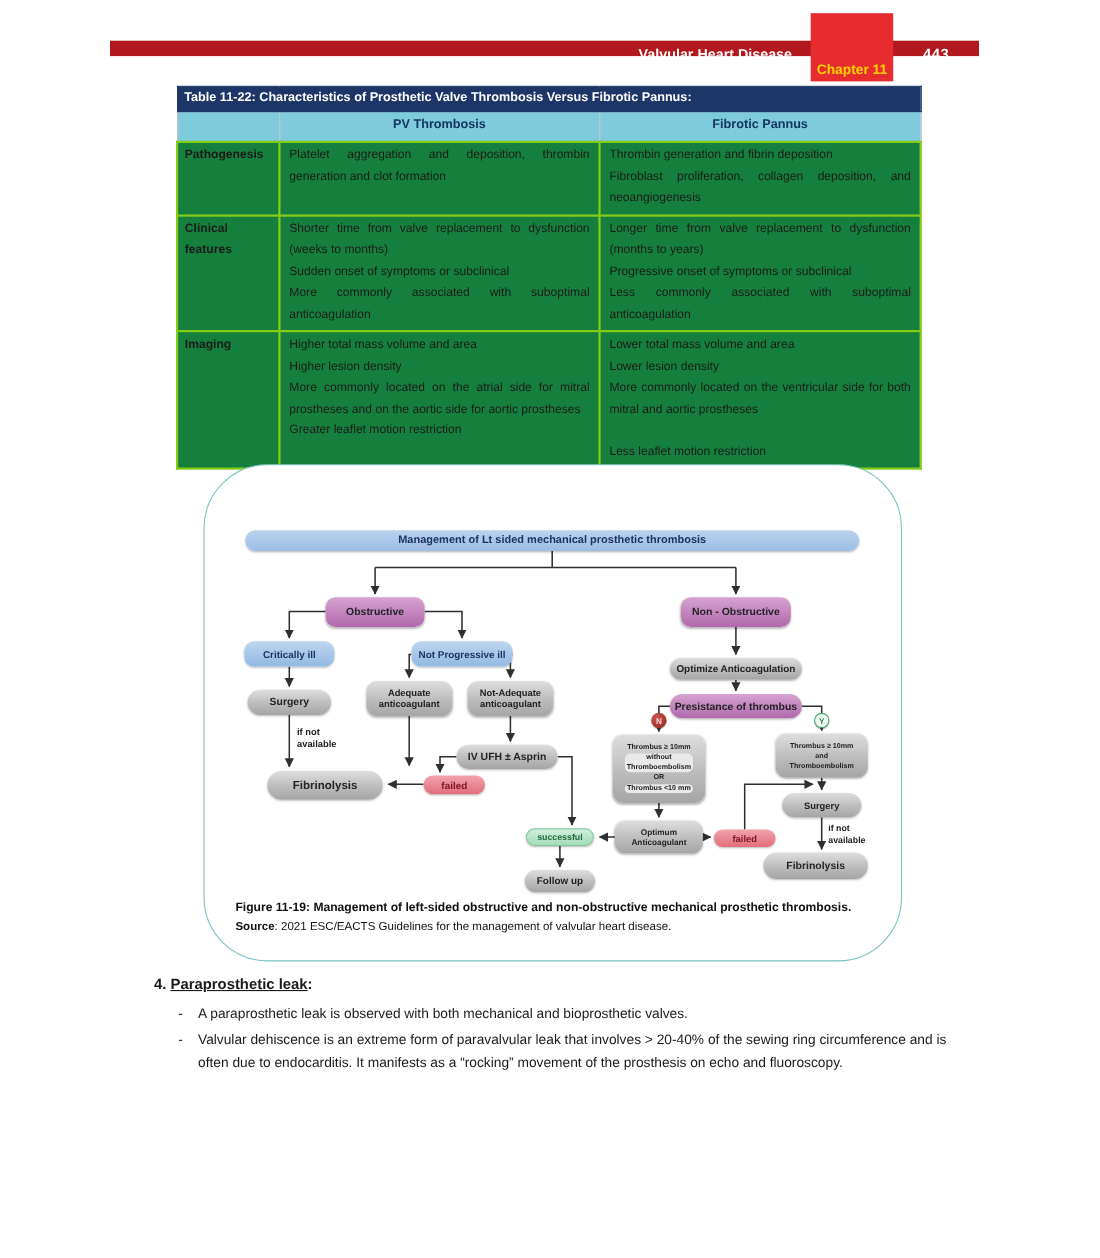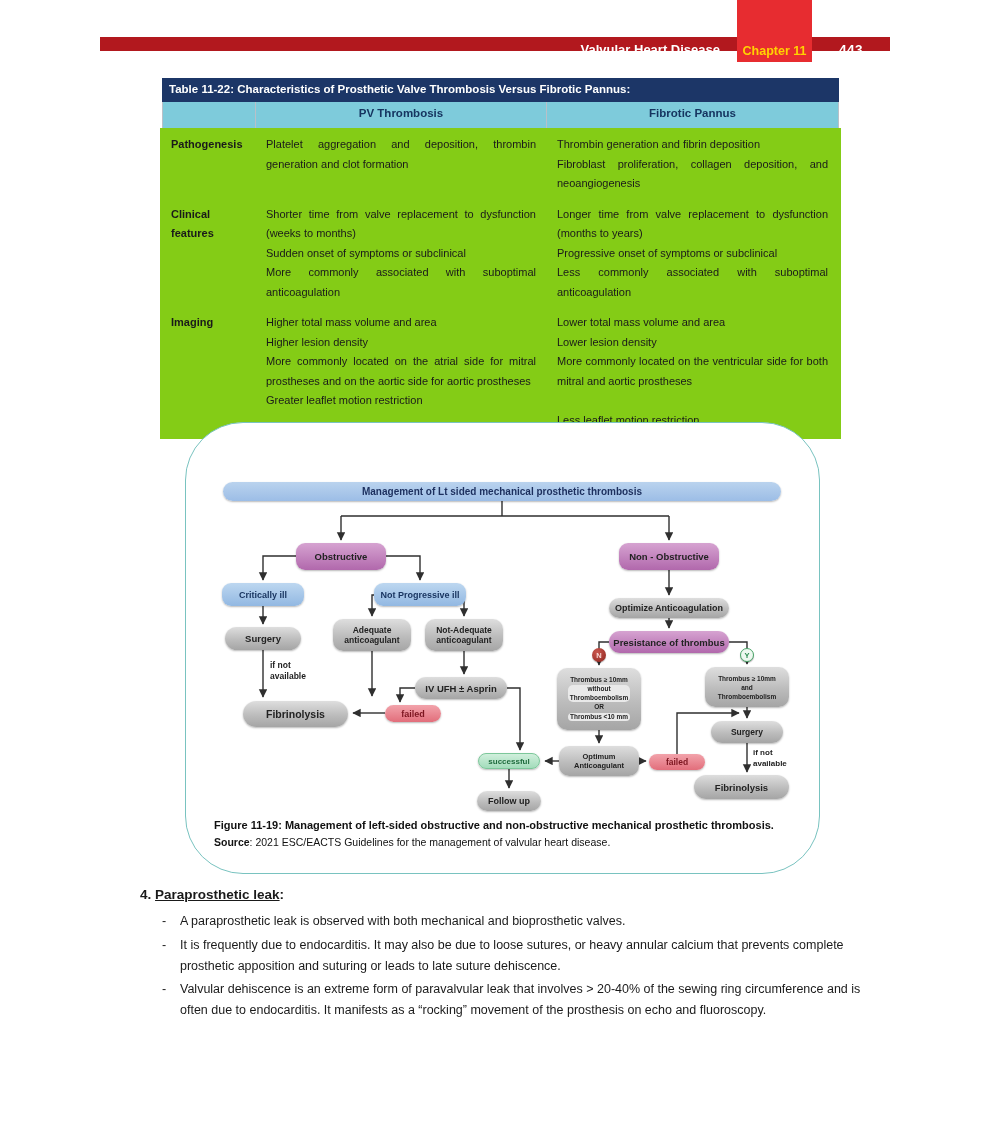--- a/index.html
+++ b/index.html
@@ -1,30 +1,30 @@
 <!DOCTYPE html>
 <html><head>
 <meta charset="utf-8">
 <style>
   html,body{margin:0;padding:0;background:#ffffff;}
   body{width:1000px;height:1144px;position:relative;font-family:"Liberation Sans",sans-serif;color:#1a1a1a;overflow:hidden;}
 
   
   .hdr-band{position:absolute;left:100px;top:37px;width:790px;height:14px;background:#b2181e;}
   .hdr-title{position:absolute;right:170px;top:0;height:25px;line-height:25px;color:#ffffff;font-weight:bold;font-size:13px;}
-  .hdr-tab{position:absolute;left:737px;top:0;width:75px;height:62px;background:#e72c30;}
+  .hdr-tab{position:absolute;left:737px;top:12px;width:75px;height:62px;background:#e72c30;}
   .hdr-chapter{position:absolute;left:0;bottom:4px;width:100%;text-align:center;color:#ffd200;font-weight:bold;font-size:12.5px;}
   .hdr-page{position:absolute;left:820px;top:37px;width:62px;height:40px;line-height:25px;text-align:center;color:#ffffff;font-weight:bold;font-size:13.5px;letter-spacing:.5px;}
 
   
   table.tbl{position:absolute;left:160px;top:78px;width:676px;border-collapse:collapse;table-layout:fixed;padding-left:38px;}
   table.tbl col.c1{width:93px;} table.tbl col.c2{width:291px;} table.tbl col.c3{width:292px;}
   .tbl .title-cell{background:#1c3667;color:#ffffff;font-weight:bold;font-size:11.5px;height:20px;padding:1px 0 1px 6px;border:1px solid #1c3667;}
   .tbl .head-cell{background:#7ecbdb;color:#163560;font-weight:bold;font-size:11.5px;text-align:center;height:20px;border:1px solid #b9c0c8;}
-  .tbl td{border:5px solid #84cc16;vertical-align:top;font-size:11px;line-height:19.5px;padding:2px 8px 4px 8px;background:#84cc16;}
+  .tbl td{border:2px solid #84cc16;vertical-align:top;font-size:11px;line-height:19.5px;padding:2px 8px 4px 8px;background:#15803d;}
   .tbl td.lbl{font-weight:bold;font-size:11px;padding-left:6px;}
   .tbl p{margin:0;text-align:justify;min-height:19.5px;}
 
   
   .flow{position:absolute;left:185px;top:422px;width:633px;height:450px;border:1.6px solid #79c3c0;border-radius:58px;background:#ffffff;}
   .flow svg{position:absolute;left:0;top:0;}
   .node{position:absolute;display:flex;flex-direction:column;align-items:center;justify-content:center;text-align:center;font-weight:bold;color:#222;box-shadow:0 1px 2px rgba(0,0,0,.28);}
   .gray {background:linear-gradient(180deg,#dedede 0%,#bcbcbc 55%,#a5a5a5 100%);}
   .pink {background:linear-gradient(180deg,#d6a3d1 0%,#b168ac 100%);}
   .blue {background:linear-gradient(180deg,#bdd7f0 0%,#92b8e2 100%);color:#17335f;}
@@ -207,15 +207,14 @@
     <div class="src"><span class="b">Source</span><span>: 2021 ESC/EACTS Guidelines for the management of valvular heart disease.</span></div>
   </div>
 </div>
 
 <div class="sect">
   <h3>
     <span>4.</span>
     <span class="u">Paraprosthetic leak</span><span>:</span>
   </h3>
   <div class="bullet">A paraprosthetic leak is observed with both mechanical and bioprosthetic valves.</div>
-  <div class="bullet">It is frequently due to endocarditis. It may also be due to loose sutures, or heavy annular calcium that prevents complete prosthetic apposition and suturing or leads to late suture dehiscence.</div>
   <div class="bullet">Valvular dehiscence is an extreme form of paravalvular leak that involves &gt; 20-40% of the sewing ring circumference and is often due to endocarditis. It manifests as a “rocking” movement of the prosthesis on echo and fluoroscopy.</div>
 </div>
 
 </body></html>

